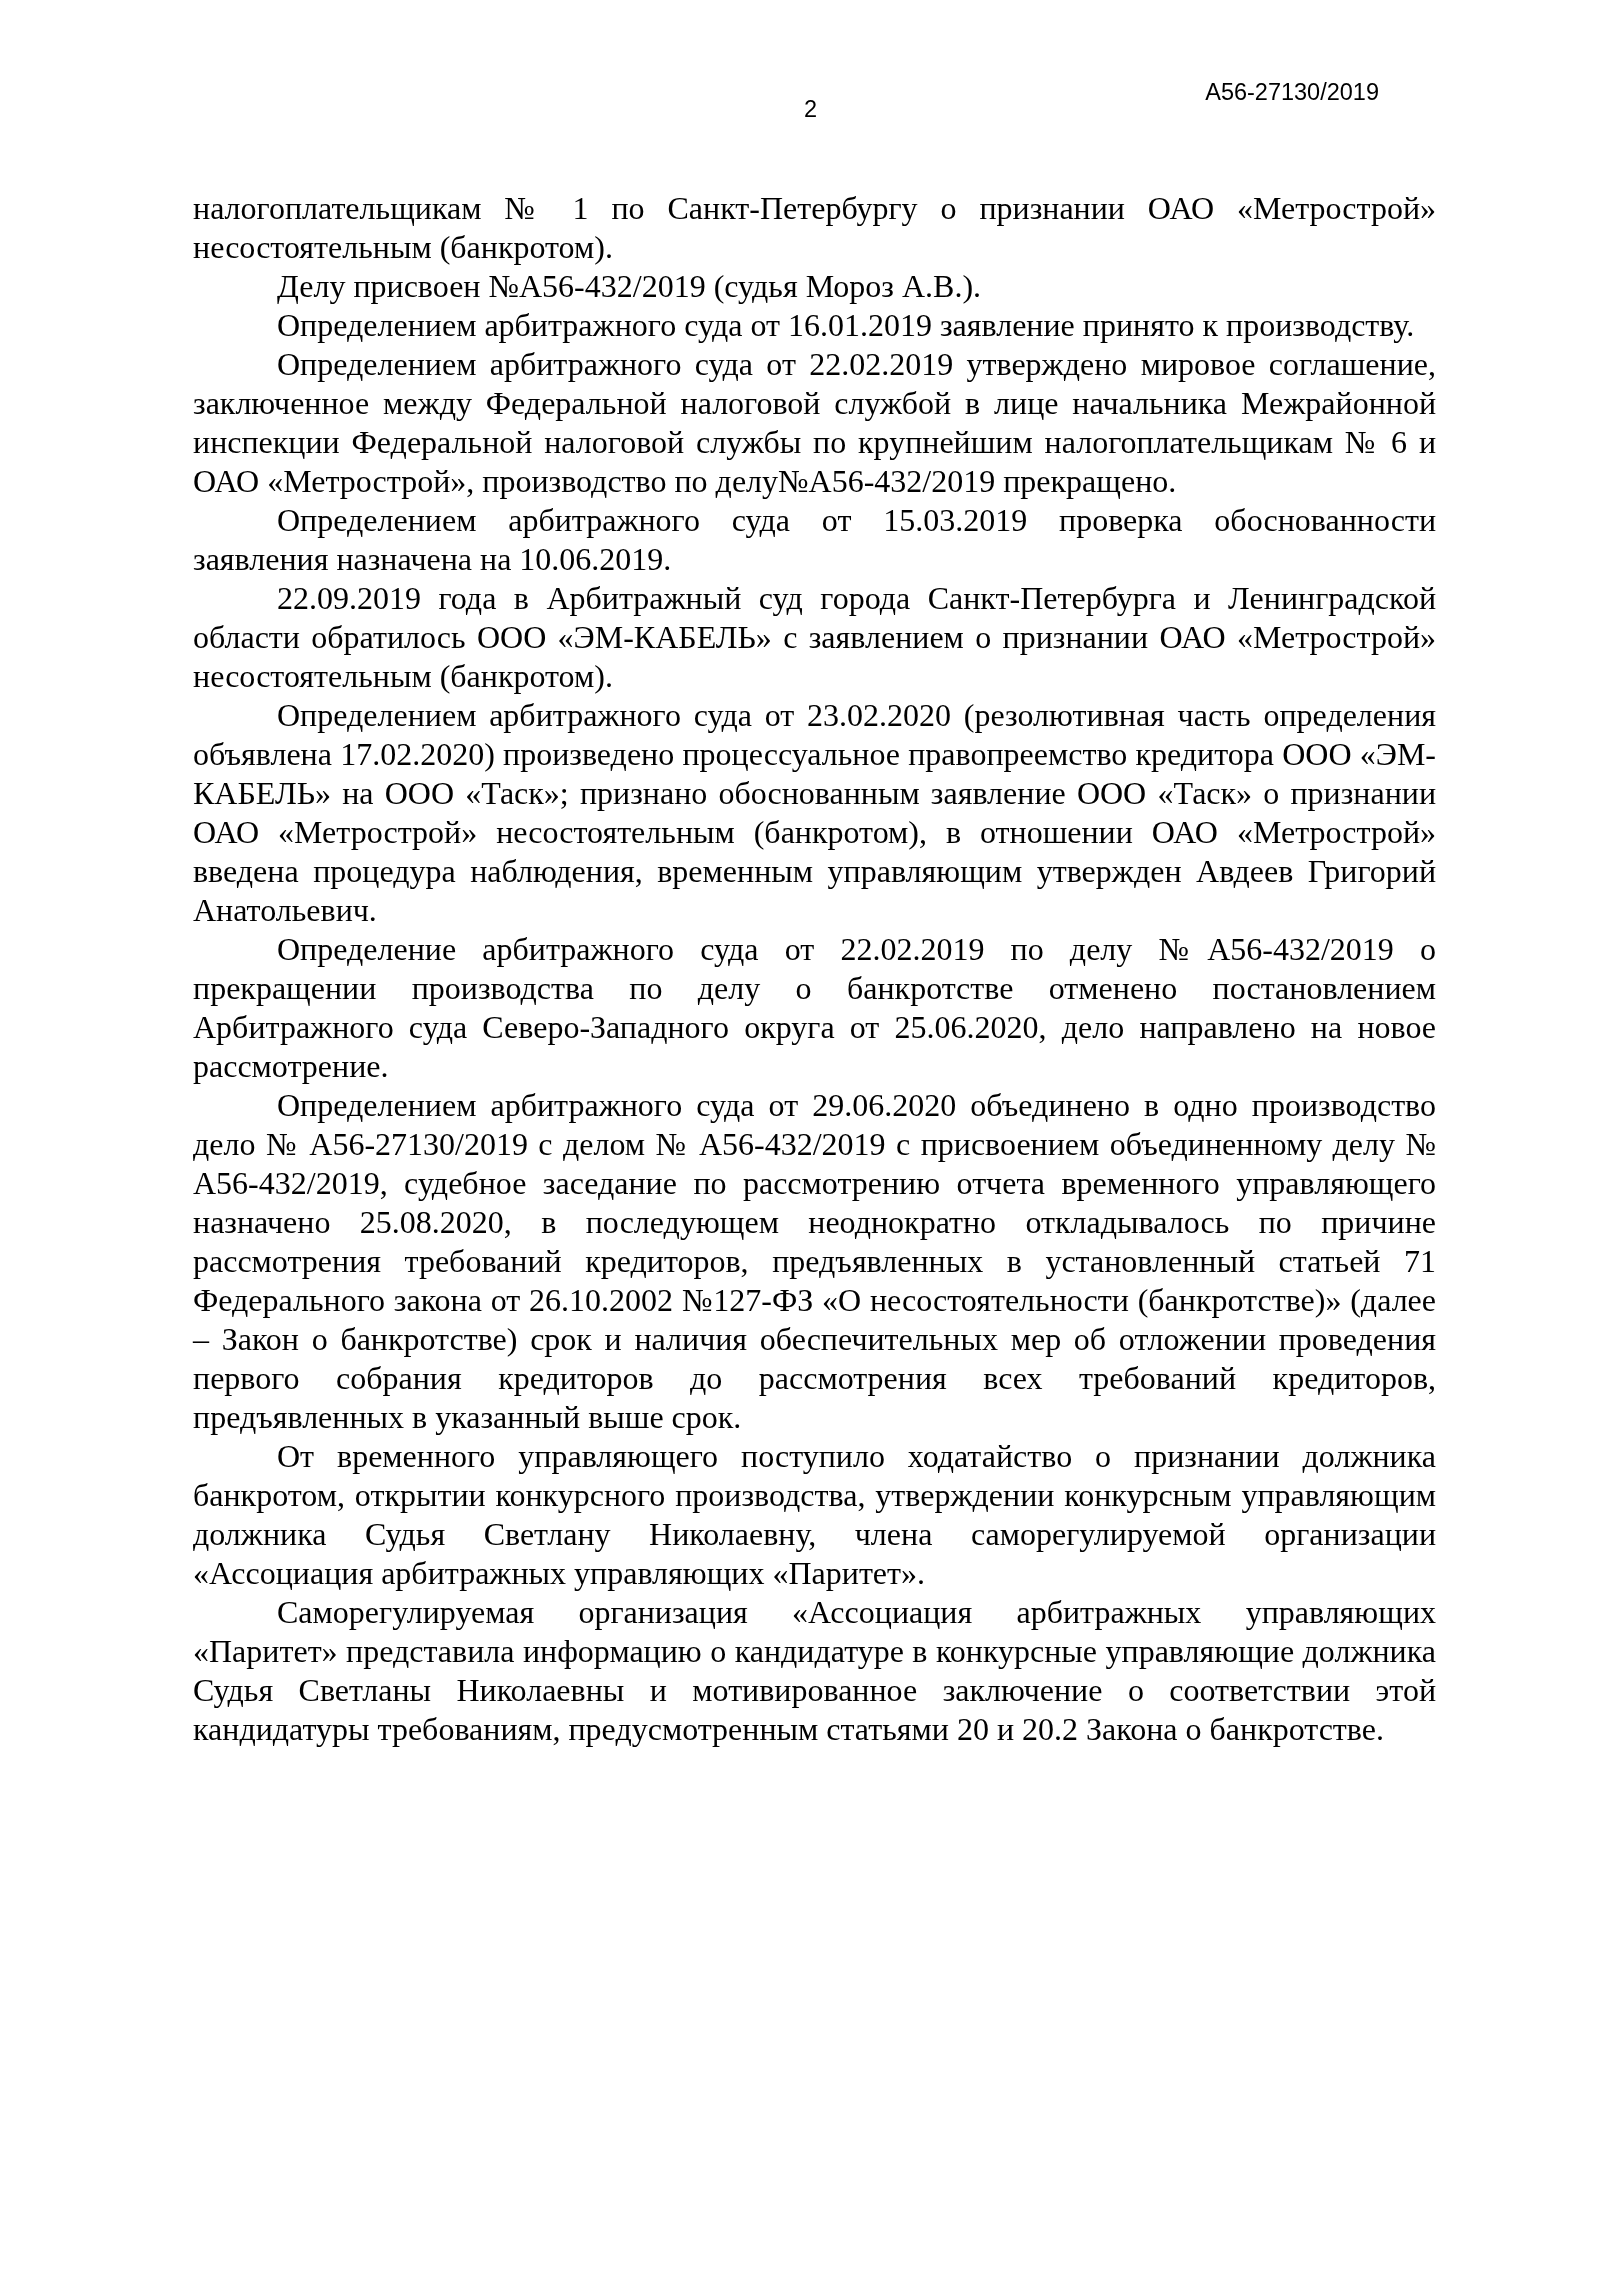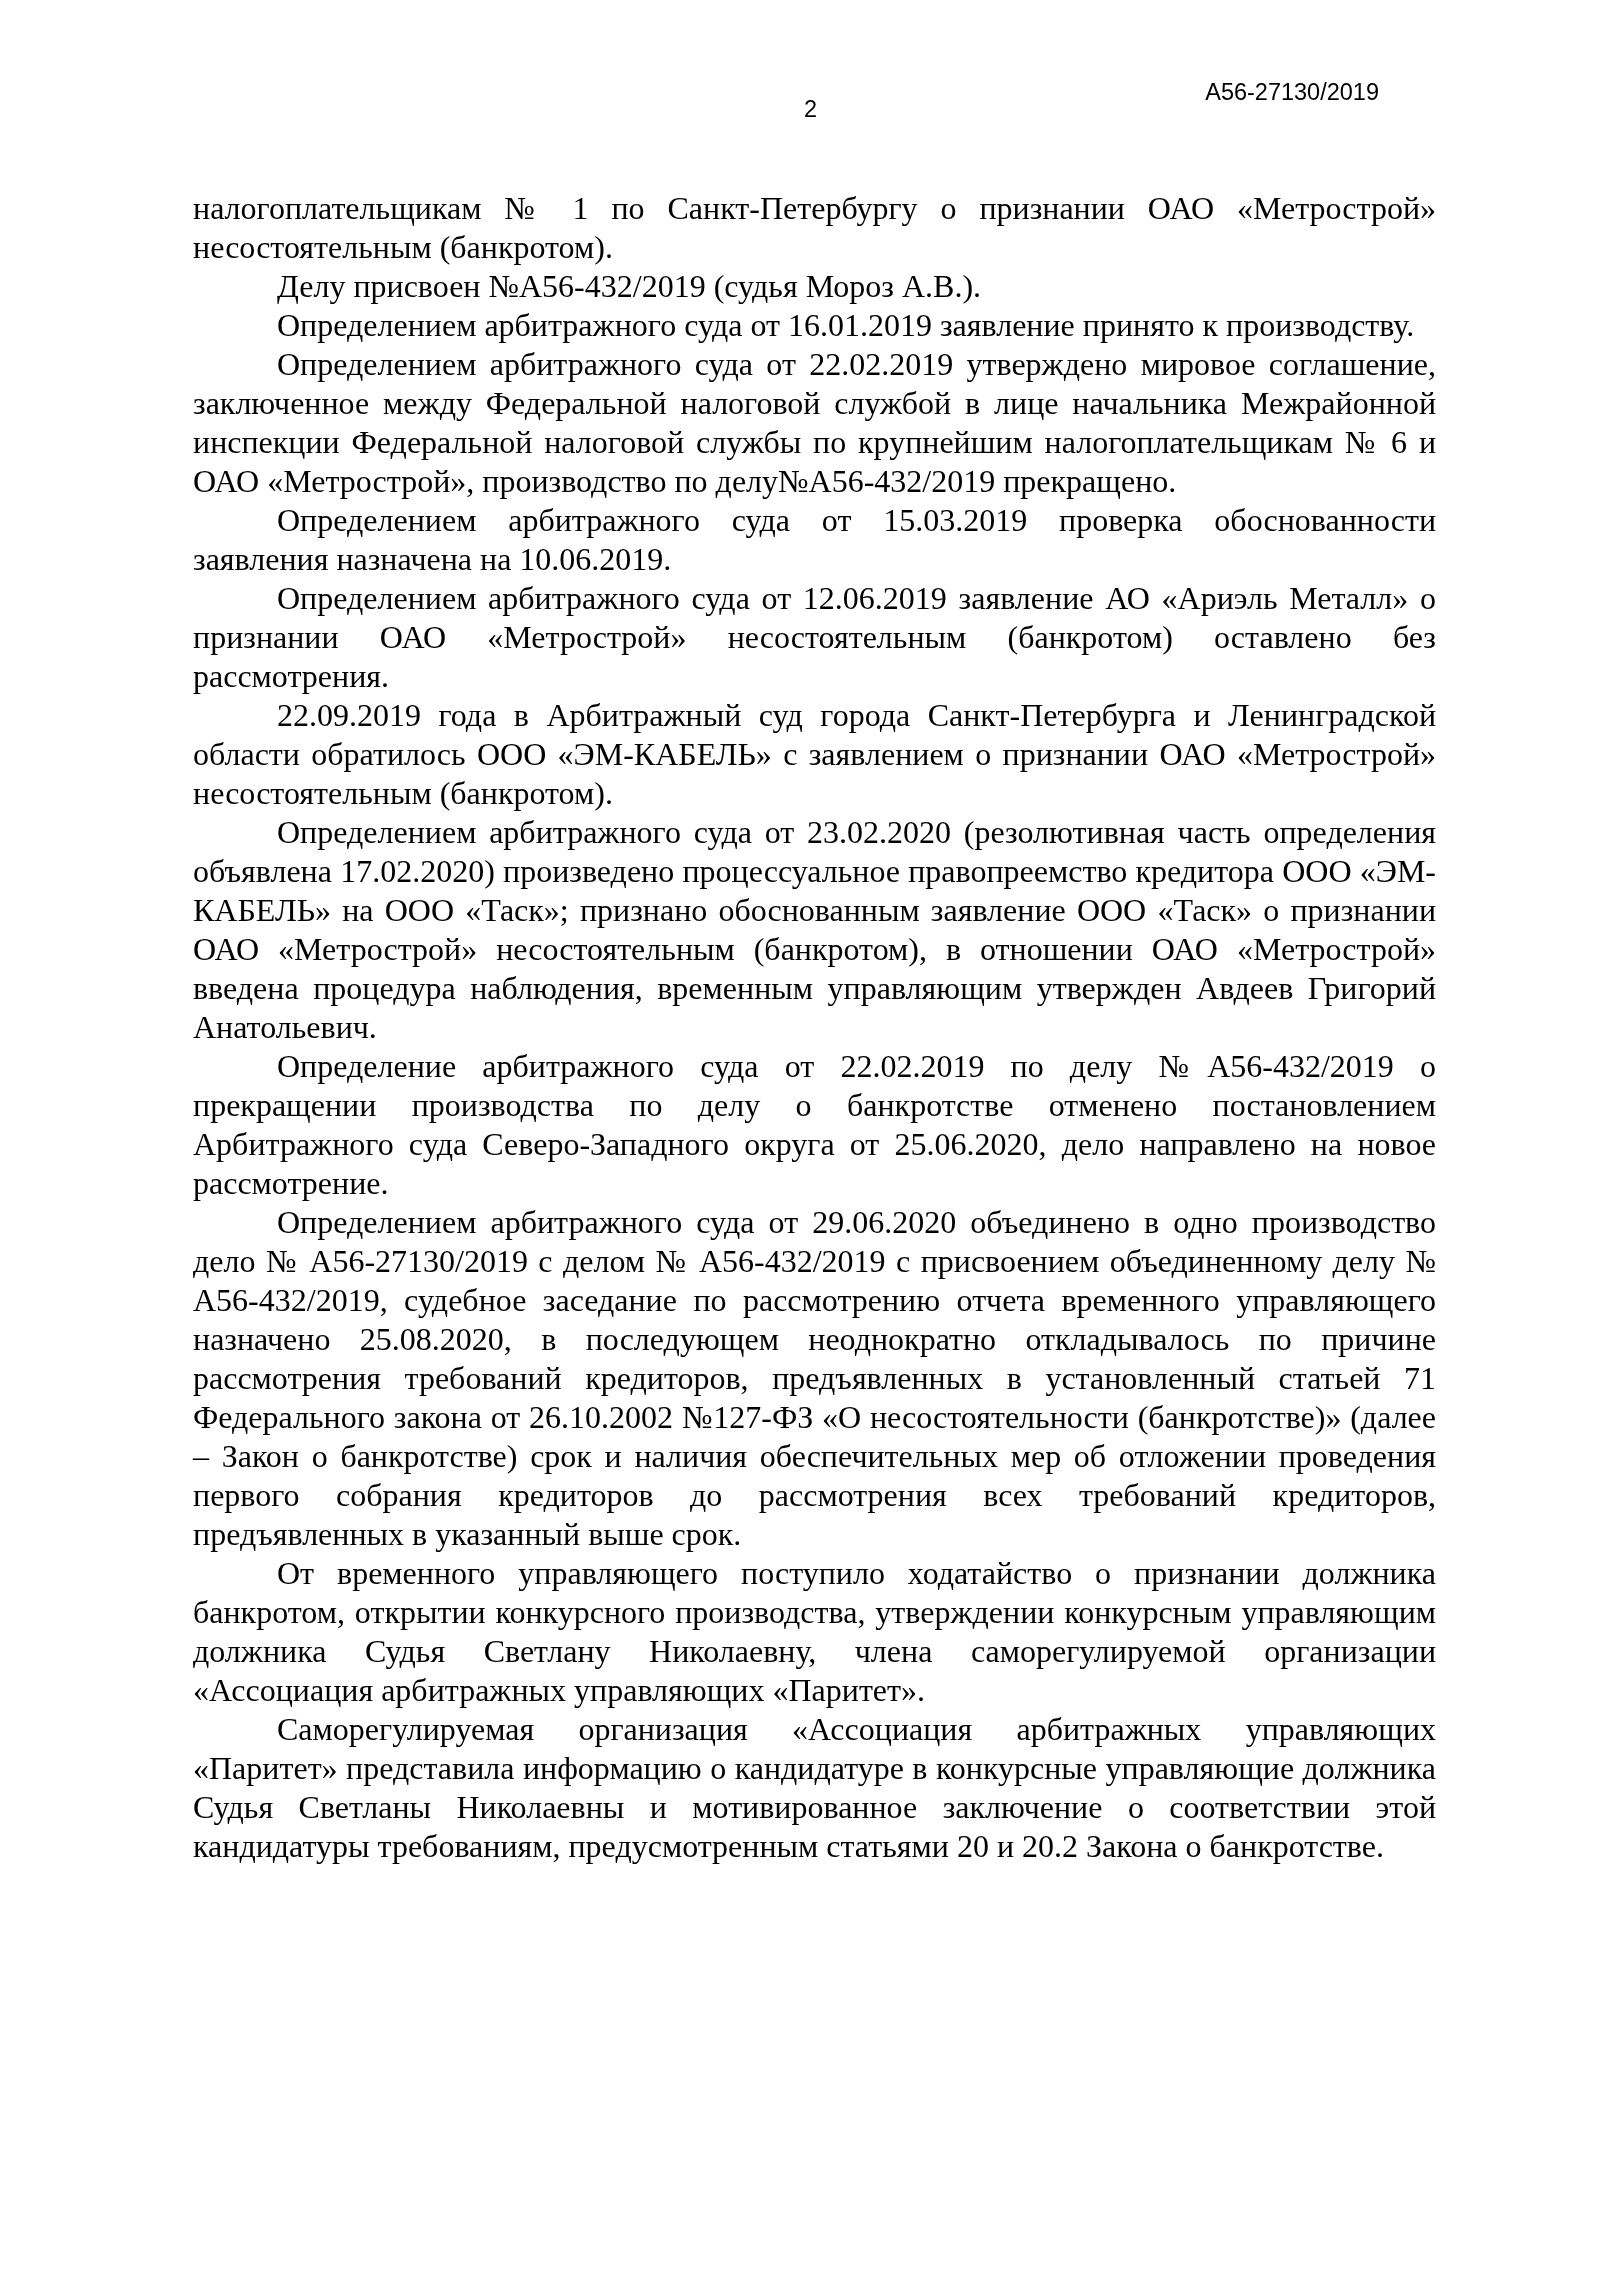--- a/index.html
+++ b/index.html
@@ -53,21 +53,20 @@
   <div class="page-number">2</div>
 
   <div class="case-number">А56-27130/2019</div>
 
   <div class="doc-body">
     <p class="para continuation">налогоплательщикам № 1 по Санкт-Петербургу о признании ОАО «Метрострой» несостоятельным (банкротом).</p>
     <p class="para">Делу присвоен №А56-432/2019 (судья Мороз А.В.).</p>
     <p class="para">Определением арбитражного суда от 16.01.2019 заявление принято к производству.</p>
     <p class="para">Определением арбитражного суда от 22.02.2019 утверждено мировое соглашение, заключенное между Федеральной налоговой службой в лице начальника Межрайонной инспекции Федеральной налоговой службы по крупнейшим налогоплательщикам № 6 и ОАО «Метрострой», производство по делу№А56-432/2019 прекращено.</p>
     <p class="para">Определением арбитражного суда от 15.03.2019 проверка обоснованности заявления назначена на 10.06.2019.</p>
-    <p class="para">Определением арбитражного суда от 12.06.2019 заявление АО «Ариэль Металл» о признании ОАО «Метрострой» несостоятельным (банкротом) оставлено без рассмотрения.</p>
     <p class="para">22.09.2019 года в Арбитражный суд города Санкт-Петербурга и Ленинградской области обратилось ООО «ЭМ-КАБЕЛЬ» с заявлением о признании ОАО «Метрострой» несостоятельным (банкротом).</p>
     <p class="para">Определением арбитражного суда от 23.02.2020 (резолютивная часть определения объявлена 17.02.2020) произведено процессуальное правопреемство кредитора ООО «ЭМ-КАБЕЛЬ» на ООО «Таск»; признано обоснованным заявление ООО «Таск» о признании ОАО «Метрострой» несостоятельным (банкротом), в отношении ОАО «Метрострой» введена процедура наблюдения, временным управляющим утвержден Авдеев Григорий Анатольевич.</p>
     <p class="para">Определение арбитражного суда от 22.02.2019 по делу №А56-432/2019 о прекращении производства по делу о банкротстве отменено постановлением Арбитражного суда Северо-Западного округа от 25.06.2020, дело направлено на новое рассмотрение.</p>
     <p class="para">Определением арбитражного суда от 29.06.2020 объединено в одно производство дело № А56-27130/2019 с делом № А56-432/2019 с присвоением объединенному делу № А56-432/2019, судебное заседание по рассмотрению отчета временного управляющего назначено 25.08.2020, в последующем неоднократно откладывалось по причине рассмотрения требований кредиторов, предъявленных в установленный статьей 71 Федерального закона от 26.10.2002 №127-ФЗ «О несостоятельности (банкротстве)» (далее – Закон о банкротстве) срок и наличия обеспечительных мер об отложении проведения первого собрания кредиторов до рассмотрения всех требований кредиторов, предъявленных в указанный выше срок.</p>
     <p class="para">От временного управляющего поступило ходатайство о признании должника банкротом, открытии конкурсного производства, утверждении конкурсным управляющим должника Судья Светлану Николаевну, члена саморегулируемой организации «Ассоциация арбитражных управляющих «Паритет».</p>
     <p class="para">Саморегулируемая организация «Ассоциация арбитражных управляющих «Паритет» представила информацию о кандидатуре в конкурсные управляющие должника Судья Светланы Николаевны и мотивированное заключение о соответствии этой кандидатуры требованиям, предусмотренным статьями 20 и 20.2 Закона о банкротстве.</p>
   </div>
 
 </div>
 

